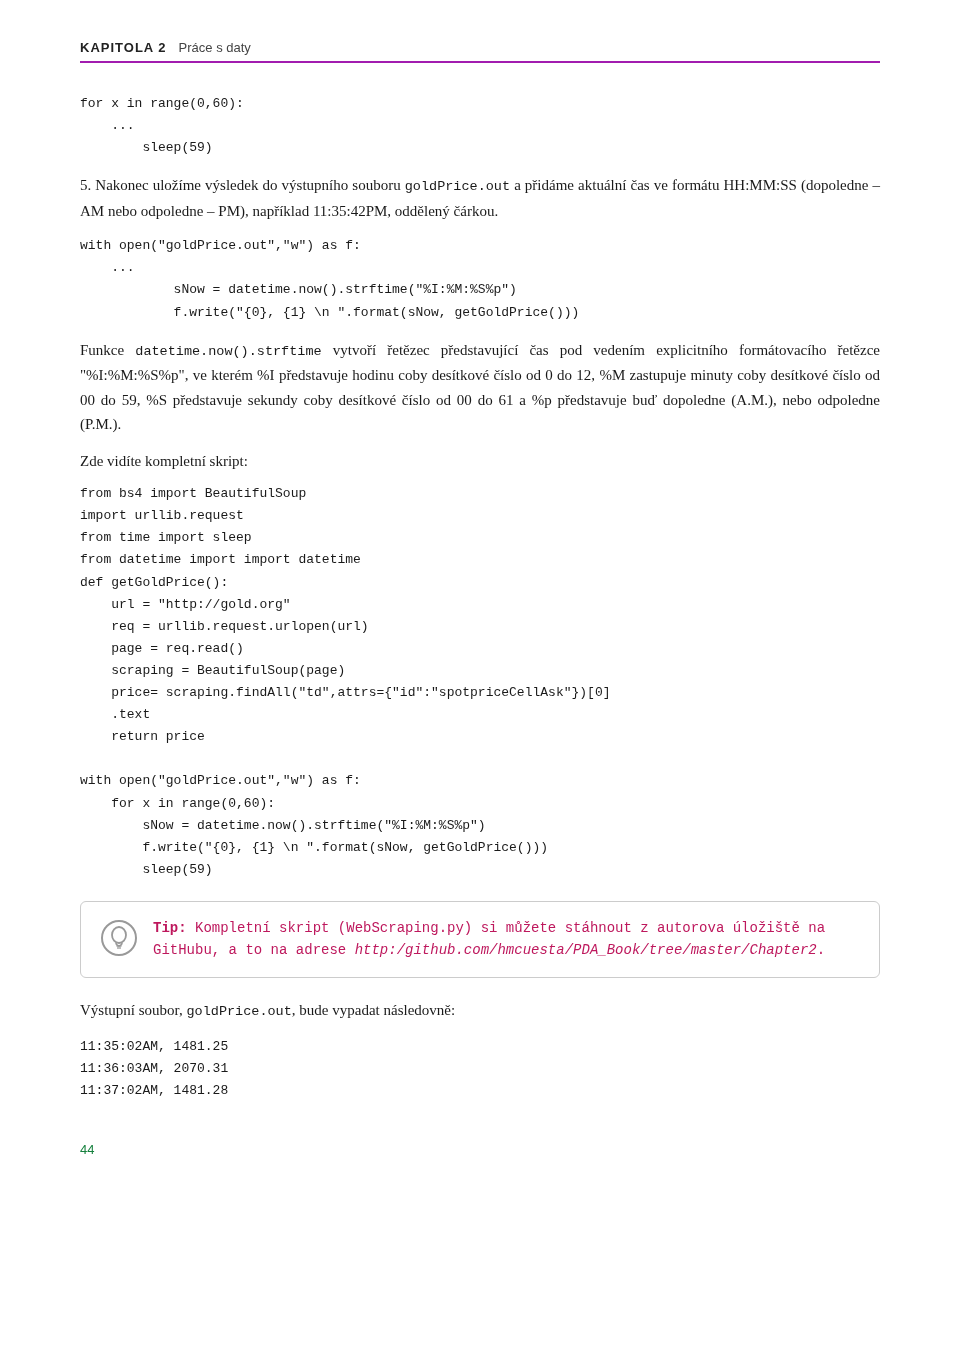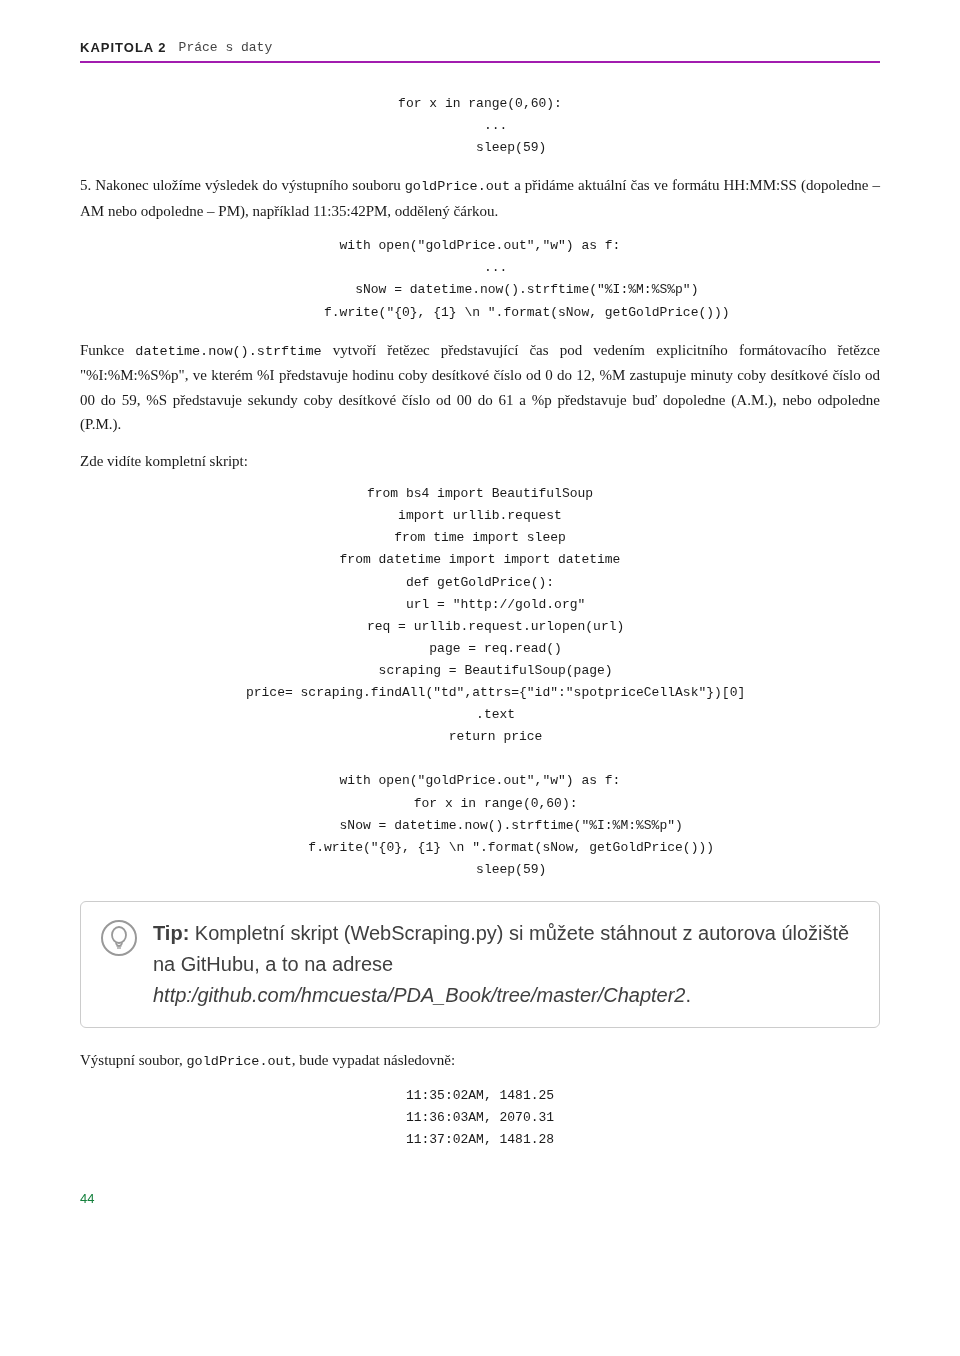--- a/index.html
+++ b/index.html
@@ -23,42 +23,41 @@
     }
     .header-chapter {
       font-family: Arial, sans-serif;
       font-size: 13px;
       font-weight: bold;
       letter-spacing: 1px;
       text-transform: uppercase;
       color: #222;
     }
     .header-title {
-      font-family: Liberation Mono, monospace;
+      font-family: Liberation Sans, sans-serif;
       font-size: 13px;
       color: #444;
       margin-left: 10px;
     }
     p {
       margin-bottom: 12px;
       line-height: 1.65;
       text-align: justify;
     }
     code, .mono {
       font-family: 'Courier New', Courier, monospace;
       font-size: 13.5px;
     }
     .code-block {
       font-family: 'Courier New', Courier, monospace;
       font-size: 13px;
       line-height: 1.7;
       margin: 10px 0 14px 0;
       white-space: pre;
       color: #1a1a1a;
-      text-align: center;
     }
     .italic { font-style: italic; }
     .bold { font-weight: bold; }
     .tip-box {
       border: 1px solid #ccc;
       border-radius: 6px;
       padding: 16px 20px;
       margin: 20px 0;
       display: flex;
       align-items: flex-start;
@@ -72,24 +71,24 @@
       border-radius: 50%;
       display: flex;
       align-items: center;
       justify-content: center;
       flex-shrink: 0;
       margin-top: 2px;
       color: #999;
       font-size: 18px;
     }
     .tip-text {
-      font-family: Liberation Sans, sans-serif;
-      font-size: 20px;
+      font-family: Liberation Mono, monospace;
+      font-size: 14px;
       line-height: 1.55;
-      color: #404040;
+      color: #be185d;
     }
     .tip-text .bold { font-weight: bold; }
     .output-section {
       margin-top: 20px;
     }
     .page-number {
       text-align: left;
       font-family: Arial, sans-serif;
       font-size: 13px;
       margin-top: 40px;

